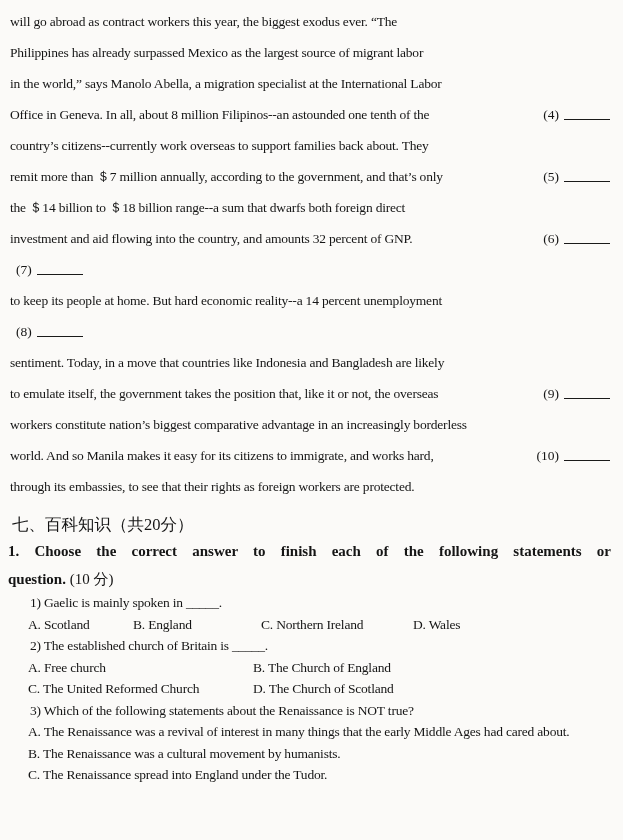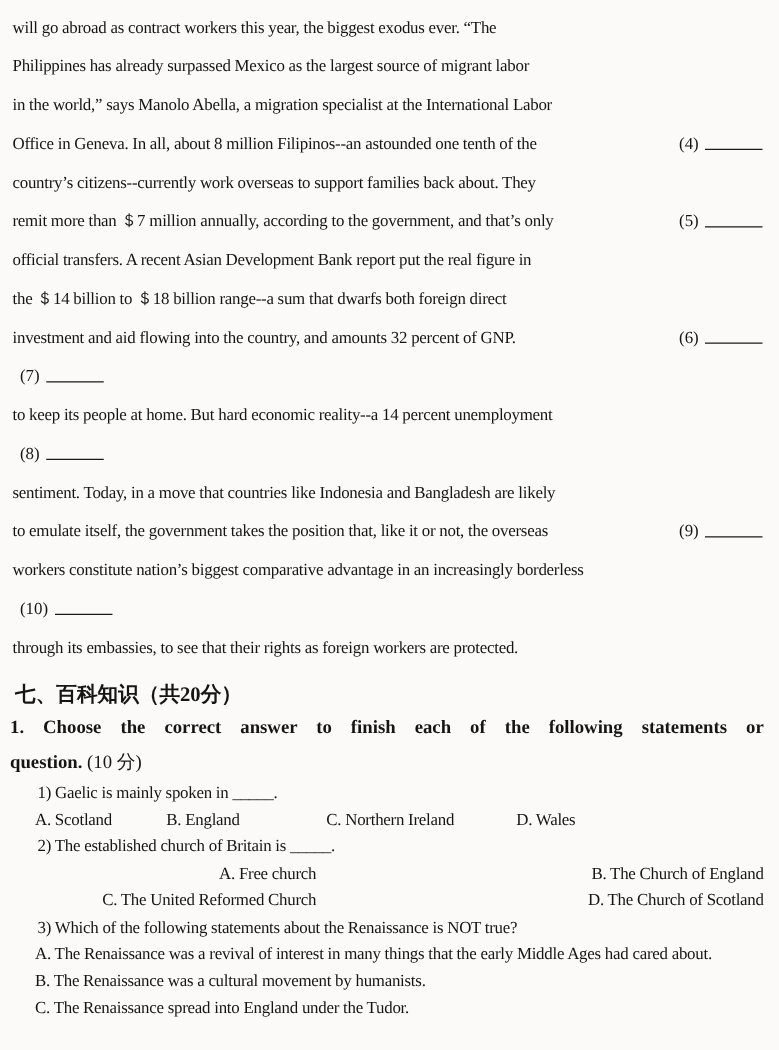--- a/index.html
+++ b/index.html
@@ -35,21 +35,21 @@
     width: 46px;
     border-bottom: 1.3px solid #1a1a1a;
     transform: translateY(1px);
     margin-left: 5px;
   }
 
   
   .section7 { margin: 12px 12px 0 8px; }
   .sec-heading {
     font-size: 16.5px;
-    font-weight: 700;
+    font-weight: 400;
     line-height: 22px;
     margin: 0 0 0 4px;
     font-family: "Liberation Serif", "DejaVu Sans", sans-serif;
   }
   .instr {
     margin: 3px 0 0 0;
     font-size: 15px;
     line-height: 25px;
     font-weight: 700;
   }
@@ -64,21 +64,20 @@
   .stem { margin-left: 22px; }
   .optrow-q1 {
     margin-left: 20px;
     display: grid;
     grid-template-columns: 105px 128px 152px auto;
   }
   .optgrid-q2 {
     margin-left: 20px;
     display: grid;
     grid-template-columns: 225px auto;
-    text-align: right;
   }
   .q3opt {
     margin-left: 20px;
     padding-left: 12px;
     text-indent: -12px;
     text-align: justify;
   }
   .opt { white-space: nowrap; }
 </style>
 </head>
@@ -106,23 +105,20 @@
     <div class="pline">
         <span class="ptext">country’s citizens--currently work overseas to support families back about. They</span>
       </div>
 
     <div class="pline">
       <span class="ptext">remit more than ＄7 million annually, according to the government, and that’s only</span>
       <span class="blankbox"><span class="blank-no">(5)</span><span class="rule"></span></span>
     </div>
 
     <div class="pline">
-        <span class="ptext">official transfers. A recent Asian Development Bank report put the real figure in</span>
-      </div>
-    <div class="pline">
         <span class="ptext">the ＄14 billion to ＄18 billion range--a sum that dwarfs both foreign direct</span>
       </div>
 
     <div class="pline">
       <span class="ptext">investment and aid flowing into the country, and amounts 32 percent of GNP.</span>
       <span class="blankbox"><span class="blank-no">(6)</span><span class="rule"></span></span>
     </div>
 
     <div class="pline">
       <span class="blankbox"><span class="blank-no">(7)</span><span class="rule"></span></span>
@@ -143,20 +139,21 @@
     <div class="pline">
       <span class="ptext">to emulate itself, the government takes the position that, like it or not, the overseas</span>
       <span class="blankbox"><span class="blank-no">(9)</span><span class="rule"></span></span>
     </div>
 
     <div class="pline">
         <span class="ptext">workers constitute nation’s biggest comparative advantage in an increasingly borderless</span>
       </div>
 
     <div class="pline">
+      <span class="ptext">world. And so Manila makes it easy for its citizens to immigrate, and works hard,</span>
       <span class="blankbox"><span class="blank-no">(10)</span><span class="rule"></span></span>
     </div>
 
     <div class="pline">
         <span class="ptext">through its embassies, to see that their rights as foreign workers are protected.</span>
       </div>
   </div>
 
   <div class="section7">
 

